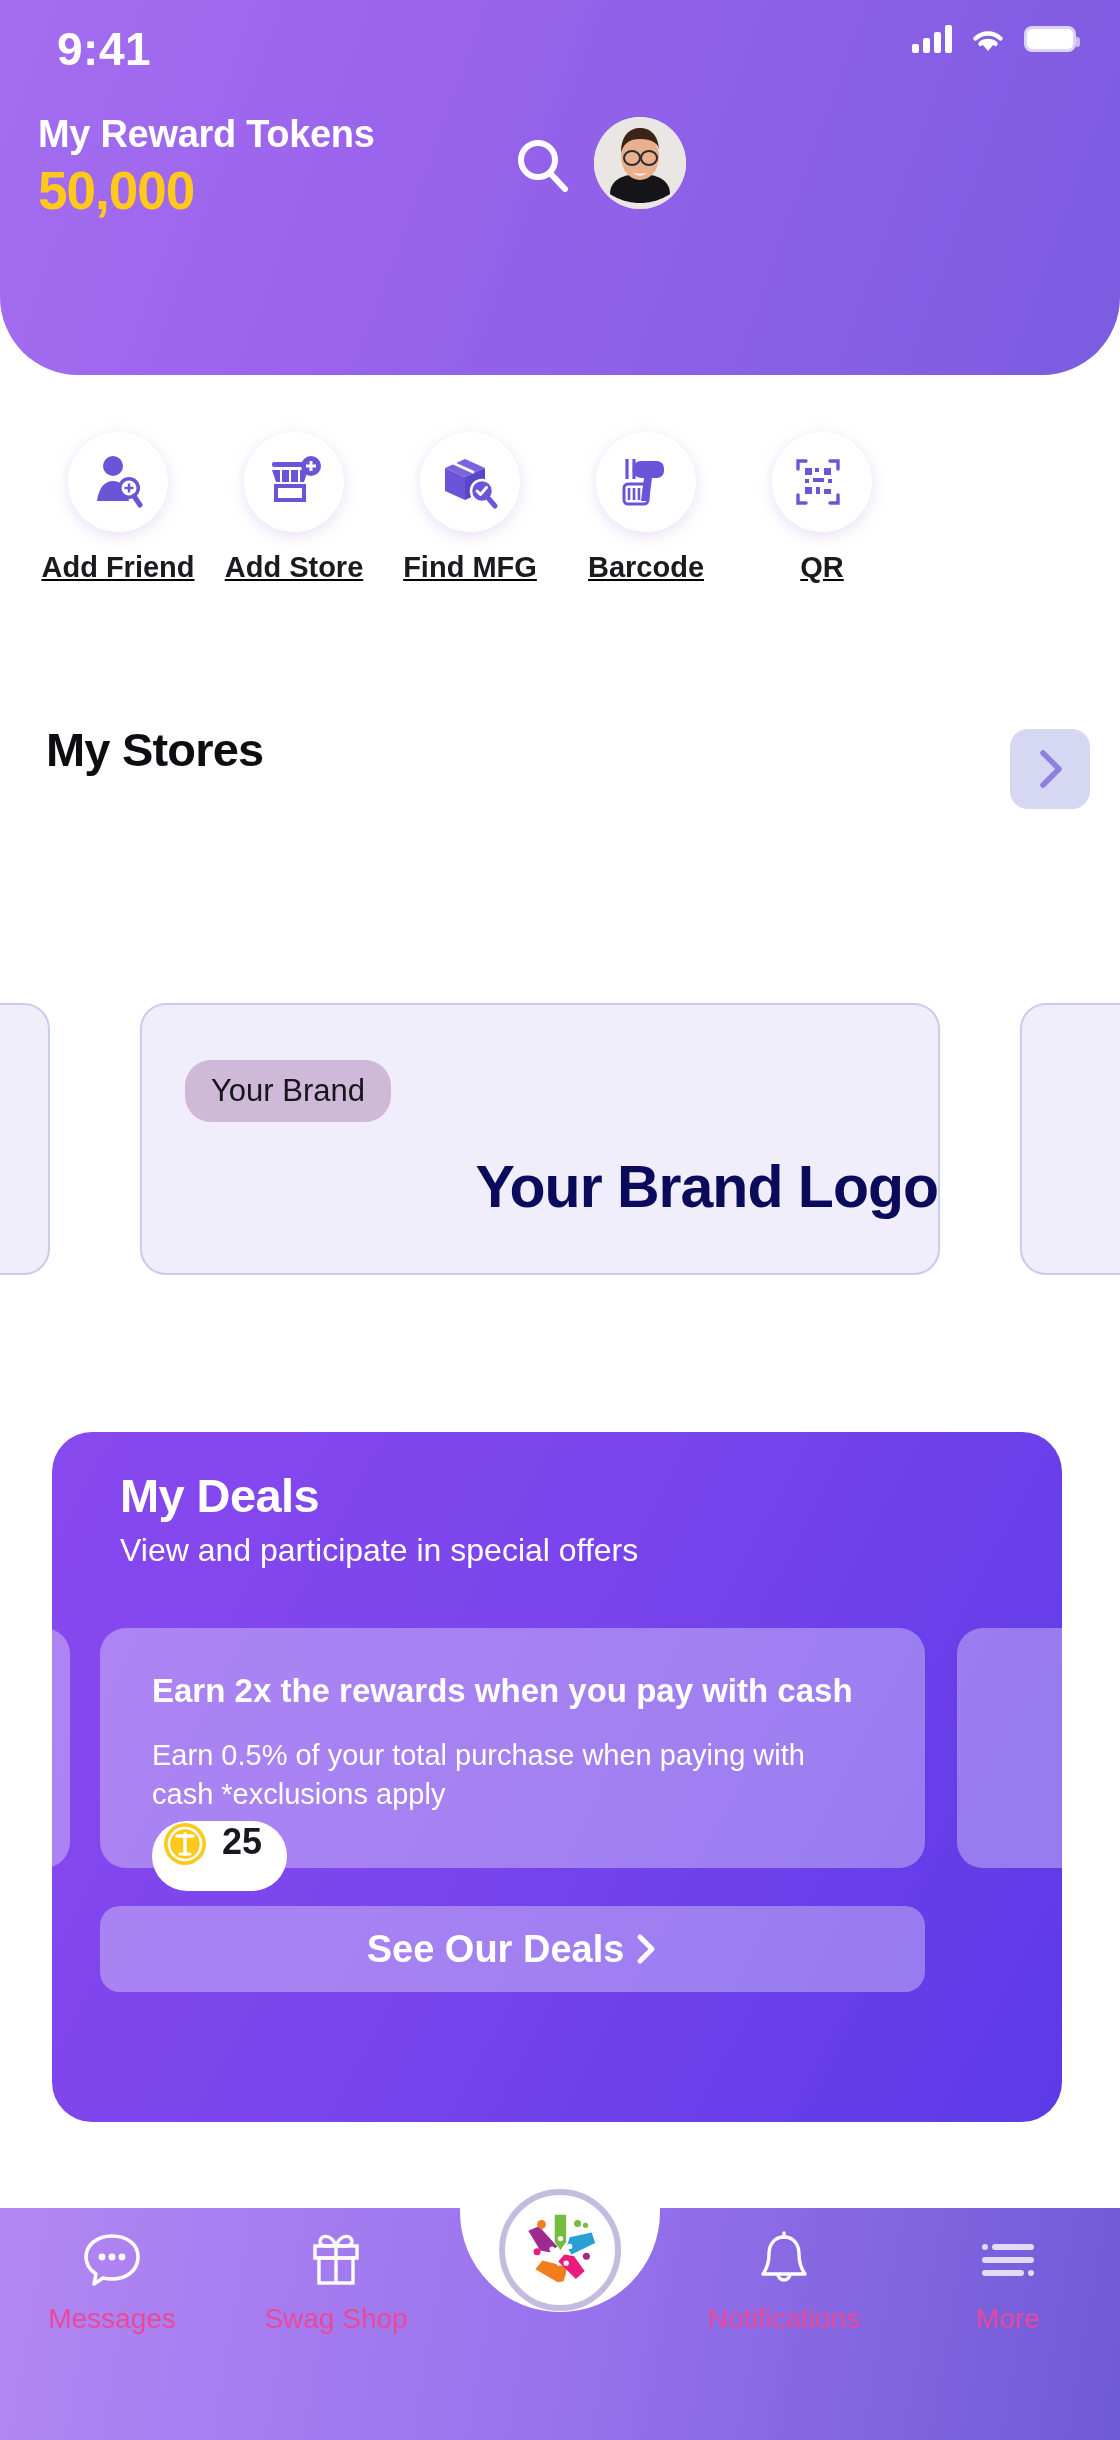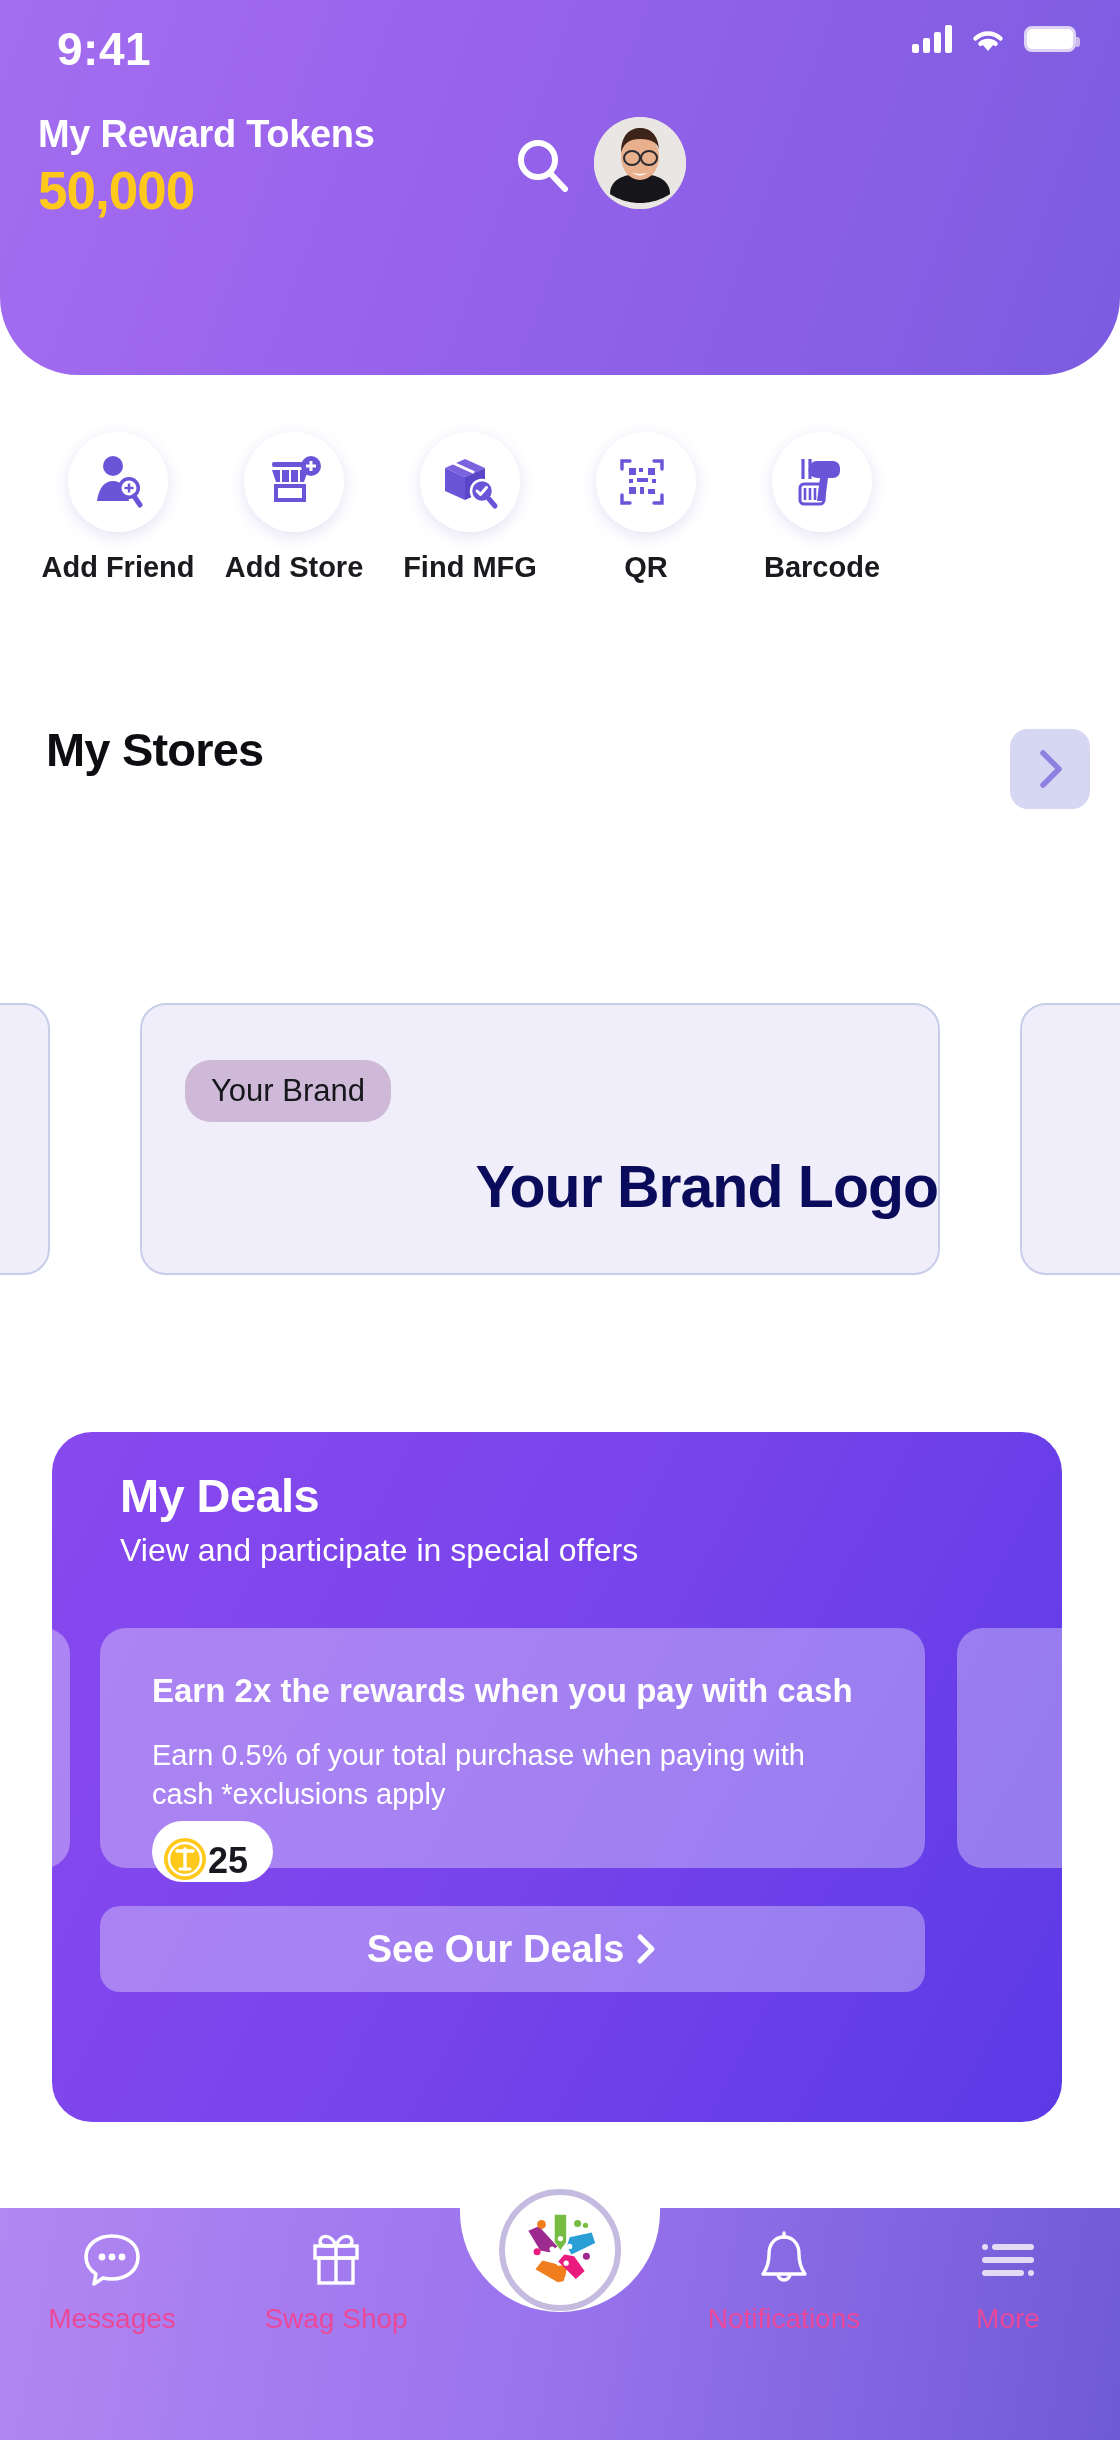--- a/index.html
+++ b/index.html
@@ -56,21 +56,21 @@
     cursor:pointer;
   }
   .hdr-avatar{
     position:absolute; left:594px; top:117px; width:92px; height:92px;
     border-radius:50%; overflow:hidden; background:#e9e6e4;
   }
 
   
   .quick{
     position:absolute; left:0; top:432px; width:940px;
-    display:flex; justify-content:space-between; padding:0 30px;
+    display:flex; justify-content:space-between; padding:0 30px;text-decoration:underline;
   }
   .qa{ width:190px; display:flex; flex-direction:column; align-items:center; cursor:pointer; }
   .qa-circle{
     width:100px; height:100px; border-radius:50%;
     background:#ffffff; box-shadow:0 4px 16px rgba(110,80,190,.17);
     display:flex; align-items:center; justify-content:center;
   }
   .qa-label{
     margin-top:19px; font-size:29px; font-weight:700; color:#1b1b1f; white-space:nowrap;
   }
@@ -136,22 +136,22 @@
   .deal-h{
     position:absolute; left:52px; top:44px; right:30px;
     color:#fff; font-size:33px; font-weight:700;
   }
   .deal-p{
     position:absolute; left:52px; top:108px; width:690px;
     color:#fff; font-size:29px; line-height:1.33; font-weight:400;
   }
   .token-pill{
     position:absolute; left:52px; top:193px;
-    background:#fff; border-radius:40px; height:61px;
-    display:flex; align-items:flex-end; padding:0 25px 0 10px;
+    background:#fff; border-radius:40px; height:70px;
+    display:flex; align-items:flex-start; gap:14px; padding:0 25px 0 10px;
   }
   .token-val{ font-size:36px; font-weight:700; color:#181820; }
   .see-deals{
     position:absolute; left:48px; top:474px; width:825px; height:86px;
     background:rgba(255,255,255,.33); border-radius:20px;
     display:flex; align-items:center; justify-content:center; gap:8px;
     cursor:pointer;
   }
   .see-deals span{ color:#fff; font-size:38px; font-weight:700; }
 
@@ -271,20 +271,38 @@
         <path d="M24 6 L44 15 L24 24 L4 15 Z" fill="#7b63e0"></path>
         <path d="M4 15 L24 24 L24 47 L4 38 Z" fill="#6a55d8"></path>
         <path d="M44 15 L24 24 L24 47 L44 38 Z" fill="#5a46c8"></path>
         <path d="M12 10 L33 19.5" stroke="#fff" stroke-width="3"></path>
         <circle cx="41" cy="38" r="11" fill="#6a55d8" stroke="#fff" stroke-width="2.5"></circle>
         <path d="M36 38 l3.5 3.5 l6 -7" stroke="#fff" stroke-width="3" fill="none" stroke-linecap="round" stroke-linejoin="round"></path>
         <line x1="48" y1="46" x2="54" y2="53" stroke="#6a55d8" stroke-width="5" stroke-linecap="round"></line>
       </svg>
     </div>
     <div class="qa-label">Find MFG</div>
+  </div>
+
+  <div class="qa">
+    <div class="qa-circle">
+      <svg width="58" height="58" viewBox="0 0 58 58">
+        <line x1="10" y1="6" x2="10" y2="26" stroke="#6a55d8" stroke-width="3.2"></line>
+        <line x1="17" y1="6" x2="17" y2="26" stroke="#6a55d8" stroke-width="3.2"></line>
+        <path d="M24 8 h16 a7 7 0 0 1 7 7 v3 a7 7 0 0 1 -7 7 h-5 l-3 23 h-8 l3 -23 h-3 a7 7 0 0 1 0 -17 z" fill="#6a55d8"></path>
+        <rect x="7" y="31" width="24" height="20" rx="4" fill="none" stroke="#6a55d8" stroke-width="3"></rect>
+        <g stroke="#6a55d8" stroke-width="2.6">
+          <line x1="12" y1="35" x2="12" y2="47"></line>
+          <line x1="17" y1="35" x2="17" y2="47"></line>
+          <line x1="22" y1="35" x2="22" y2="47"></line>
+          <line x1="27" y1="35" x2="27" y2="47"></line>
+        </g>
+      </svg>
+    </div>
+    <div class="qa-label">Barcode</div>
   </div>
 
   <div class="qa">
     <div class="qa-circle">
       <svg width="58" height="58" viewBox="0 0 58 58">
         <g stroke="#6a55d8" stroke-width="3.4" fill="none" stroke-linecap="round">
           <path d="M5 16 V8 h8"></path>
             <path d="M45 16 V8 h-8"></path>
           <path d="M5 42 V50 h8"></path>
             <path d="M45 42 V50 h-8"></path>
@@ -297,38 +315,20 @@
             <rect x="20" y="25" width="11" height="4"></rect>
           <rect x="35" y="26" width="4" height="4"></rect>
           <rect x="12" y="34" width="7" height="7"></rect>
             <rect x="23" y="34" width="4" height="7"></rect>
           <rect x="31" y="36" width="7" height="5"></rect>
         </g>
       </svg>
     </div>
     <div class="qa-label">QR</div>
   </div>
-
-  <div class="qa">
-    <div class="qa-circle">
-      <svg width="58" height="58" viewBox="0 0 58 58">
-        <line x1="10" y1="6" x2="10" y2="26" stroke="#6a55d8" stroke-width="3.2"></line>
-        <line x1="17" y1="6" x2="17" y2="26" stroke="#6a55d8" stroke-width="3.2"></line>
-        <path d="M24 8 h16 a7 7 0 0 1 7 7 v3 a7 7 0 0 1 -7 7 h-5 l-3 23 h-8 l3 -23 h-3 a7 7 0 0 1 0 -17 z" fill="#6a55d8"></path>
-        <rect x="7" y="31" width="24" height="20" rx="4" fill="none" stroke="#6a55d8" stroke-width="3"></rect>
-        <g stroke="#6a55d8" stroke-width="2.6">
-          <line x1="12" y1="35" x2="12" y2="47"></line>
-          <line x1="17" y1="35" x2="17" y2="47"></line>
-          <line x1="22" y1="35" x2="22" y2="47"></line>
-          <line x1="27" y1="35" x2="27" y2="47"></line>
-        </g>
-      </svg>
-    </div>
-    <div class="qa-label">Barcode</div>
-  </div>
 </div>
 
 <div class="stores-head">
   <div class="stores-title">My Stores</div>
   <div class="stores-next">
     <svg width="34" height="50" viewBox="0 0 34 50">
       <path d="M10 9 L26 25 L10 41" stroke="#8f7fe0" stroke-width="5.5" fill="none" stroke-linecap="round" stroke-linejoin="round"></path>
     </svg>
   </div>
 </div>

